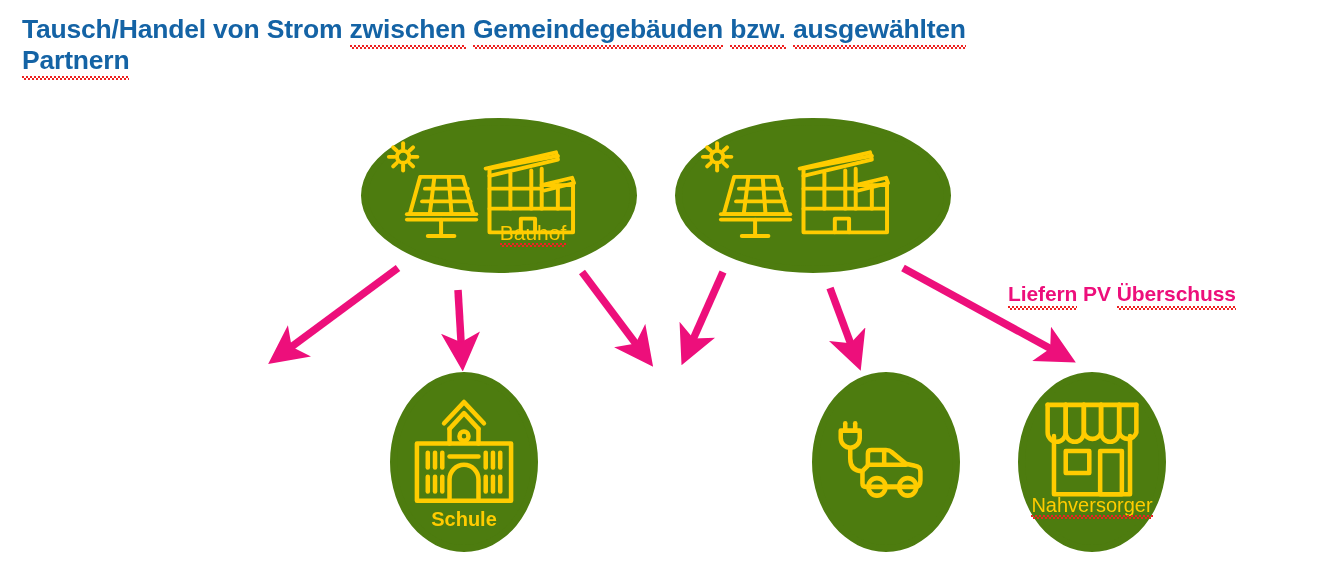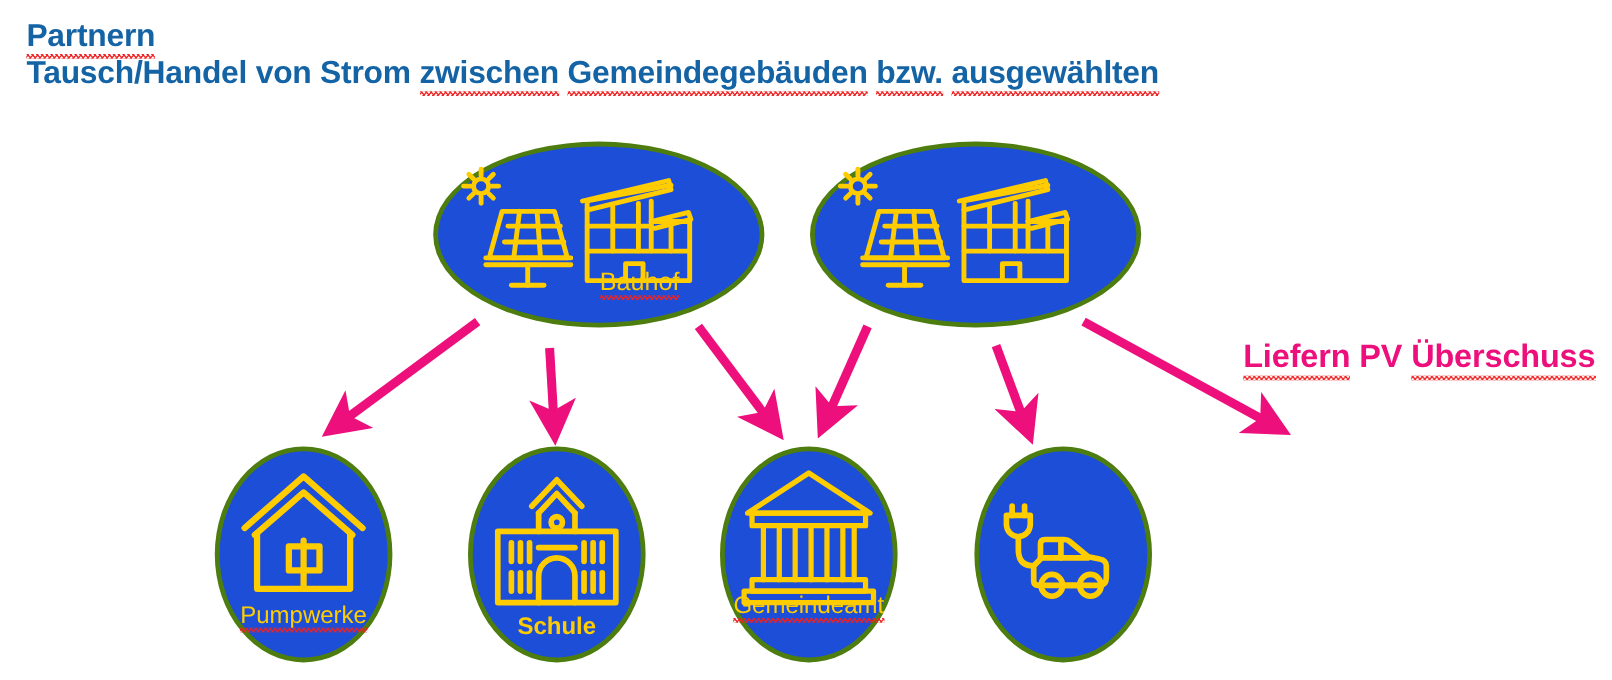--- a/index.html
+++ b/index.html
@@ -58,34 +58,33 @@
     background-position: 0 0, 2px 0;
   }
 
   
   .annotation {
     position: absolute;
     left: 1008px;
     top: 282px;
     font-family: "Liberation Sans", sans-serif;
     font-weight: bold;
-    font-size: 27px;
+    font-size: 21px;
     color: #ED0F7B;
     white-space: nowrap;
     letter-spacing: -0.1px;
-    margin-left: 28px;
   }
 
   
   .node {
     position: absolute;
     box-sizing: border-box;
     border-radius: 50%;
-    background: #1d4ed8;
-    border: 4px solid #4d7c0f;
+    background: #4d7c0f;
+    border: 7px solid #4d7c0f;
   }
   .node-icon {
     position: absolute;
     left: 0; top: 0;
     width: 100%;
     height: 100%;
     overflow: visible;
     pointer-events: none;
   }
   .node-label {
@@ -131,22 +130,22 @@
     height: 567px;
     pointer-events: none;
   }
 </style>
 </head>
 <body>
 
 <div id="stage">
 
   <div class="title-block">
+    <div class="title-line"><span>Tausch/Handel von Strom </span><span class="sq">zwischen</span><span> </span><span class="sq">Gemeindegebäuden</span><span> </span><span class="sq">bzw.</span><span> </span><span class="sq">ausgewählten</span></div>
     <div class="title-line"><span class="sq">Partnern</span></div>
-    <div class="title-line"><span>Tausch/Handel von Strom </span><span class="sq">zwischen</span><span> </span><span class="sq">Gemeindegebäuden</span><span> </span><span class="sq">bzw.</span><span> </span><span class="sq">ausgewählten</span></div>
   </div>
 
   <svg id="arrows" viewBox="0 0 1343 567" width="1343" height="567">
     <defs>
       <marker id="ah" markerWidth="5.2" markerHeight="5.2" refX="3.4" refY="2.6" orient="auto" markerUnits="strokeWidth">
         <path d="M0,0 L5.2,2.6 L0,5.2 L1.3,2.6 Z" fill="#ED0F7B"></path>
       </marker>
     </defs>
 
     <line x1="398" y1="268" x2="279" y2="356" stroke="#ED0F7B" stroke-width="7.5" marker-end="url(#ah)"></line>
@@ -240,36 +239,20 @@
         <line x1="172" y1="50" x2="172" y2="92"></line>
         <line x1="183" y1="48" x2="183" y2="92"></line>
         <path d="M183 66 L216 66"></path>
         <path d="M183 66 L215 58 L217 64 L186 72"></path>
         <line x1="200" y1="66" x2="200" y2="92"></line>
         <path d="M161 118 L161 103 L176 103 L176 118"></path>
       </g>
     </svg>
   </div>
 
-  <div class="node node-bottom" id="node-pumpwerke">
-    <svg class="node-icon" viewBox="0 0 148 180" preserveAspectRatio="none">
-      <g fill="none" stroke="#FFCC00" stroke-width="5.5" stroke-linecap="round" stroke-linejoin="round">
-
-        <path d="M22 67 L74 22 L126 67"></path>
-        <path d="M31 73 L74 36 L117 73"></path>
-
-        <path d="M33 72 L33 120 L115 120 L115 72"></path>
-
-        <line x1="74" y1="78" x2="74" y2="120"></line>
-
-        <rect x="61" y="83" width="27" height="21"></rect>
-      </g>
-    </svg>
-    <div class="node-label"><span class="sq">Pumpwerke</span></div>
-  </div>
 
   <div class="node node-bottom" id="node-schule">
     <svg class="node-icon" viewBox="0 0 148 180" preserveAspectRatio="none">
       <g fill="none" stroke="#FFCC00" stroke-width="5" stroke-linecap="round" stroke-linejoin="round">
 
         <path d="M52 48 L74 25 L96 48"></path>
         <path d="M58 54 L74 37 L90 54"></path>
 
         <path d="M58 54 L58 70 M90 54 L90 70"></path>
 
@@ -294,42 +277,20 @@
         <line x1="50" y1="106" x2="50" y2="122"></line>
 
         <line x1="98" y1="106" x2="98" y2="122"></line>
         <line x1="106" y1="106" x2="106" y2="122"></line>
         <line x1="114" y1="106" x2="114" y2="122"></line>
       </g>
     </svg>
     <div class="node-label"><span>Schule</span></div>
   </div>
 
-  <div class="node node-bottom" id="node-gemeindeamt">
-    <svg class="node-icon" viewBox="0 0 148 180" preserveAspectRatio="none">
-      <g fill="none" stroke="#FFCC00" stroke-width="4.6" stroke-linecap="round" stroke-linejoin="round">
-
-        <path d="M20 54 L74 19 L128 54 Z"></path>
-
-        <rect x="24" y="54" width="100" height="11"></rect>
-
-        <line x1="34" y1="66" x2="34" y2="112"></line>
-        <line x1="48" y1="66" x2="48" y2="112"></line>
-        <line x1="62" y1="66" x2="62" y2="112"></line>
-        <line x1="76" y1="66" x2="76" y2="112"></line>
-        <line x1="90" y1="66" x2="90" y2="112"></line>
-        <line x1="104" y1="66" x2="104" y2="112"></line>
-        <line x1="114" y1="66" x2="114" y2="112"></line>
-
-        <rect x="24" y="112" width="100" height="10"></rect>
-        <rect x="17" y="122" width="114" height="10"></rect>
-      </g>
-    </svg>
-    <div class="node-label"><span class="sq">Gemeindeamt</span></div>
-  </div>
 
   <div class="node node-bottom" id="node-emobility">
     <svg class="node-icon" viewBox="0 0 148 180" preserveAspectRatio="none">
       <g fill="none" stroke="#FFCC00" stroke-width="5" stroke-linecap="round" stroke-linejoin="round">
 
         <line x1="29" y1="48" x2="29" y2="56"></line>
         <line x1="40" y1="48" x2="40" y2="56"></line>
 
         <path d="M24 56 L45 56 L45 64 A10.5 10.5 0 0 1 24 64 Z"></path>
 
@@ -341,14 +302,35 @@
         <line x1="54" y1="93" x2="96" y2="93"></line>
 
         <circle cx="64" cy="117" r="9.5"></circle>
         <circle cx="98" cy="117" r="9.5"></circle>
         <line x1="74" y1="117" x2="88" y2="117"></line>
       </g>
     </svg>
     <div class="node-label"><span></span></div>
   </div>
 
+  <div class="node node-bottom" id="node-nahversorger">
+    <svg class="node-icon" viewBox="0 0 148 180" preserveAspectRatio="none">
+      <g fill="none" stroke="#FFCC00" stroke-width="5" stroke-linecap="round" stroke-linejoin="round">
+
+        <line x1="25" y1="28" x2="123" y2="28"></line>
+
+        <path d="M25 28 L25 58 A10 10 0 0 0 45 58 L45 28"></path>
+        <path d="M45 28 L45 58 A10 10 0 0 0 65 58 L65 28"></path>
+        <path d="M65 28 L65 58 A10 10 0 0 0 84 58 L84 28"></path>
+        <path d="M84 28 L84 58 A10 10 0 0 0 104 58 L104 28"></path>
+        <path d="M104 28 L104 58 A10 10 0 0 0 123 58 L123 28"></path>
+
+        <path d="M32 62 L32 125 L116 125 L116 62"></path>
+
+        <rect x="45" y="78" width="26" height="24"></rect>
+
+        <rect x="83" y="78" width="24" height="47"></rect>
+      </g>
+    </svg>
+    <div class="node-label"><span class="sq">Nahversorger</span></div>
+  </div>
 
 </div>
 
 </body></html>

